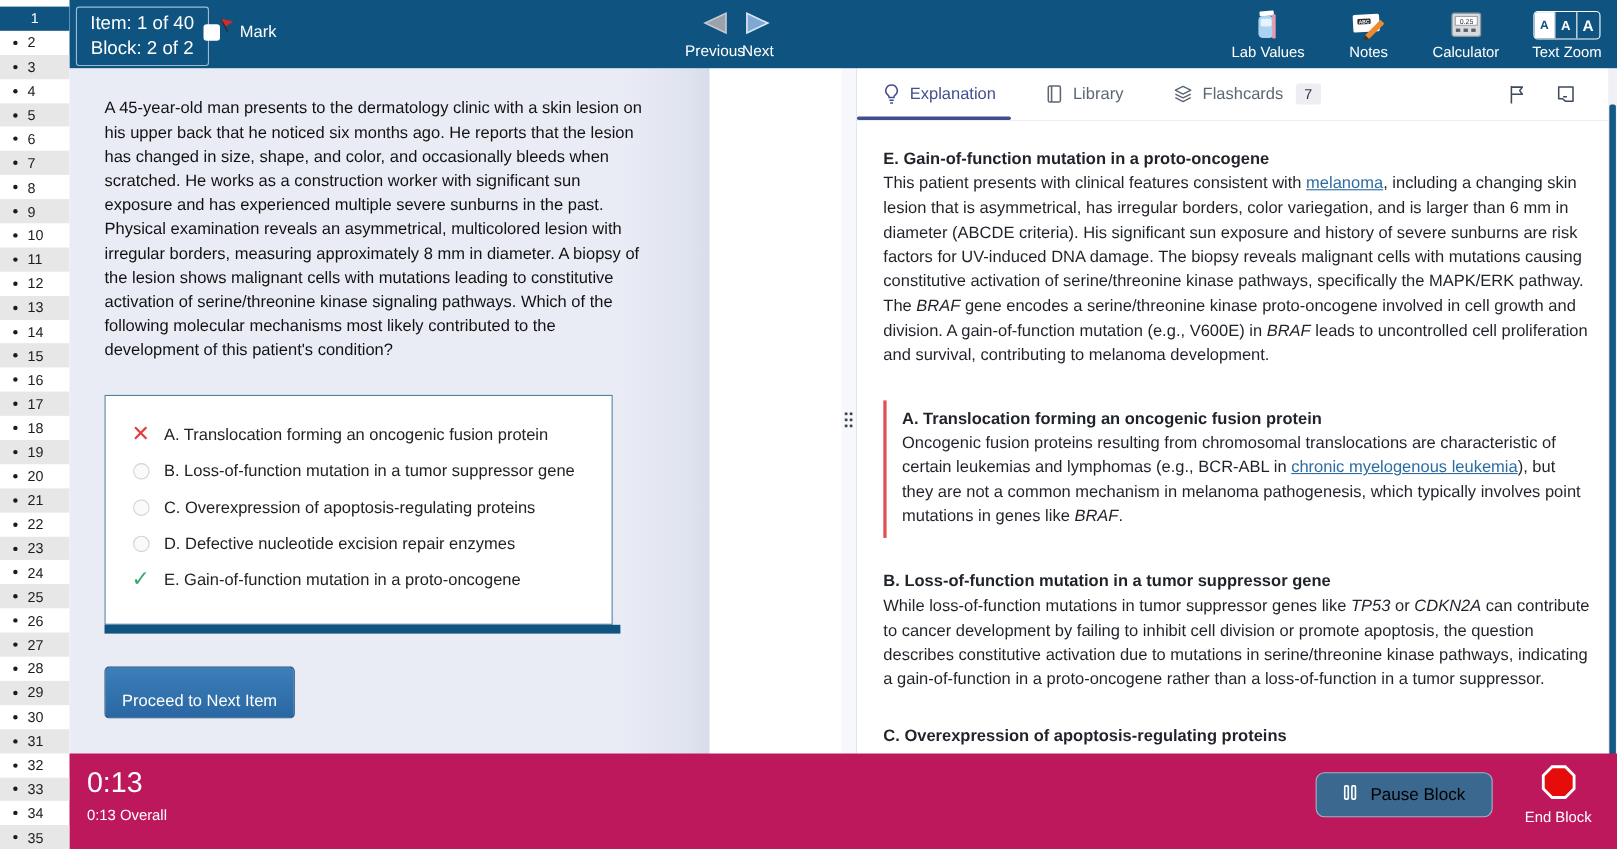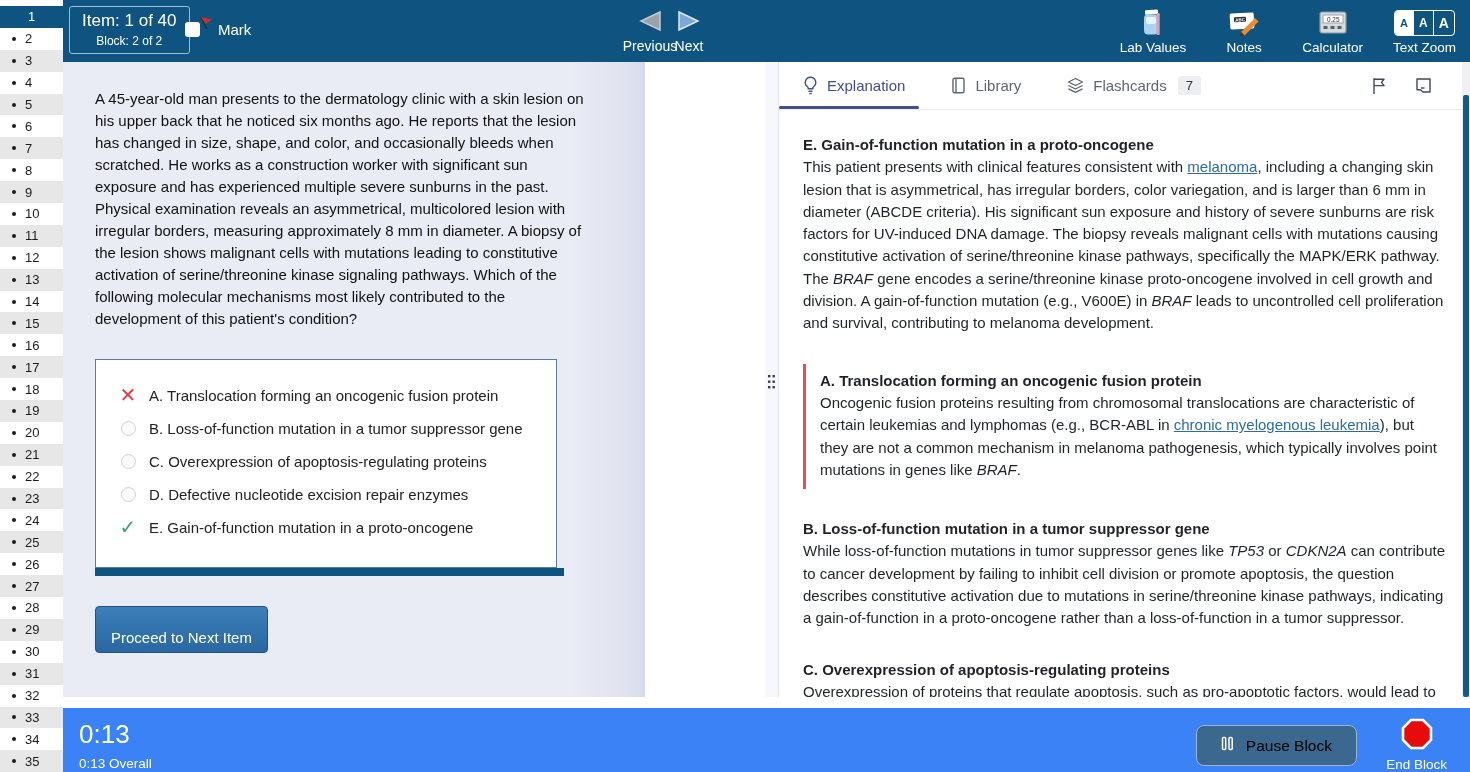--- a/index.html
+++ b/index.html
@@ -11,21 +11,21 @@
   #sidebar{position:absolute;left:0;top:0;width:63px;height:772px;background:#fff;z-index:30;padding-top:6px;box-sizing:border-box;}
   .sb-row{height:21.9px;display:flex;align-items:center;font-size:13px;color:#1c1c1c;padding-left:12px;box-sizing:border-box;cursor:pointer;}
   .sb-row.alt{background:#e7e7e7;}
   .sb-row .dot{width:4px;height:4px;border-radius:50%;background:#1c1c1c;margin-right:9px;flex:none;}
   .sb-row.active{background:#0f5480;color:#fff;justify-content:center;padding-left:0;}
 
   
   #topbar{position:absolute;left:63px;right:0;top:0;height:62px;background:#0f5480;color:#fff;z-index:20;}
   #itemblock{position:absolute;left:6px;top:6px;border:1px solid #9dbdd2;border-radius:3px;padding:4px 12px 5px;text-align:center;cursor:default;}
   #itemblock .it{font-size:17px;}
-  #itemblock .bl{font-size:12px;margin-top:3px;}
+  #itemblock .bl{font-size:17px;margin-top:3px;}
   #markgroup{position:absolute;left:122px;top:20px;display:flex;align-items:center;cursor:pointer;}
   #markbox{width:15px;height:15px;background:#fff;border-radius:3px;flex:none;}
   #markflag{margin-left:-4px;margin-top:-6px;}
   #marklabel{font-size:15px;margin-left:2px;}
   .navbtn{position:absolute;top:10px;width:80px;display:flex;flex-direction:column;align-items:center;gap:3px;cursor:pointer;font-size:14px;}
   #prevbtn{left:547px;}
   #nextbtn{left:586px;}
   #tools{position:absolute;right:14px;top:8px;display:flex;gap:30px;}
   .tool{display:flex;flex-direction:column;align-items:center;gap:2px;font-size:13.5px;cursor:pointer;min-width:56px;}
   .tool .ticon{height:30px;display:flex;align-items:center;justify-content:center;}
@@ -69,21 +69,21 @@
   .exp-section{margin-bottom:29px;}
   .exp-section.highlight{border-left:3px solid #e05252;padding:6px 0 8px 14px;}
   .sec-heading{font-weight:bold;}
   .xlink{color:#2d6ca2;text-decoration:underline;cursor:pointer;}
 
   
   #rscroll{position:absolute;right:0;top:62px;width:8px;bottom:75px;background:#f1f1f5;z-index:7;}
   #rscroll .thumb{position:absolute;left:1px;right:1px;top:33px;bottom:0;background:#135a86;border-radius:2px;cursor:pointer;}
 
   
-  #bottombar{position:absolute;left:63px;right:0;bottom:0;height:64px;background:#3b82f6;color:#fff;z-index:25;}
+  #bottombar{position:absolute;left:63px;right:0;bottom:0;height:87px;background:#be185d;color:#fff;z-index:25;}
   #timer{position:absolute;left:16px;top:11px;font-size:26px;}
   #overall{position:absolute;left:16px;top:48px;font-size:13.5px;}
   #pausebtn{position:absolute;right:113px;top:17px;height:41px;display:flex;align-items:center;gap:12px;
             background:#3a688f;border:1px solid #9fb3ca;border-radius:8px;padding:12px 24px;font-size:15.5px;cursor:pointer;box-sizing:border-box;}
   #endblock{position:absolute;right:23px;top:9px;display:flex;flex-direction:column;align-items:center;gap:2px;cursor:pointer;}
   #endblock .lbl{font-size:13.5px;}
 </style>
 </head>
 <body>
 

